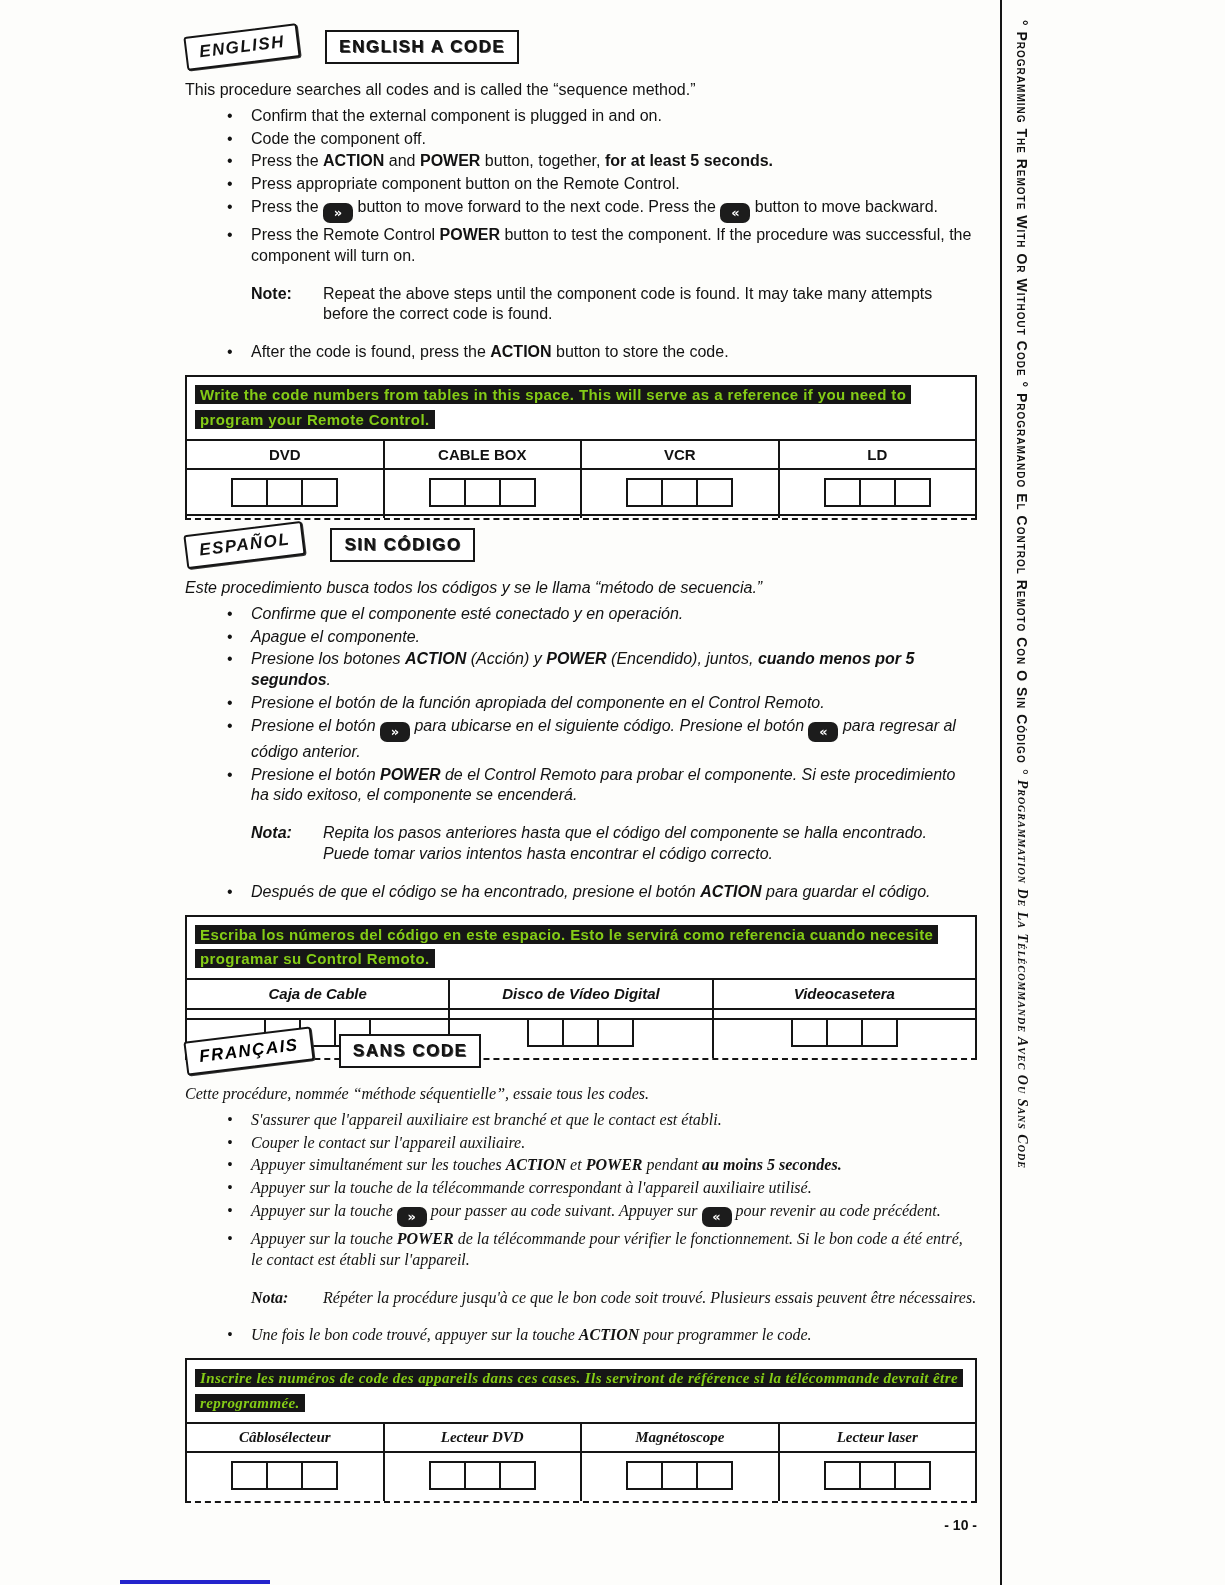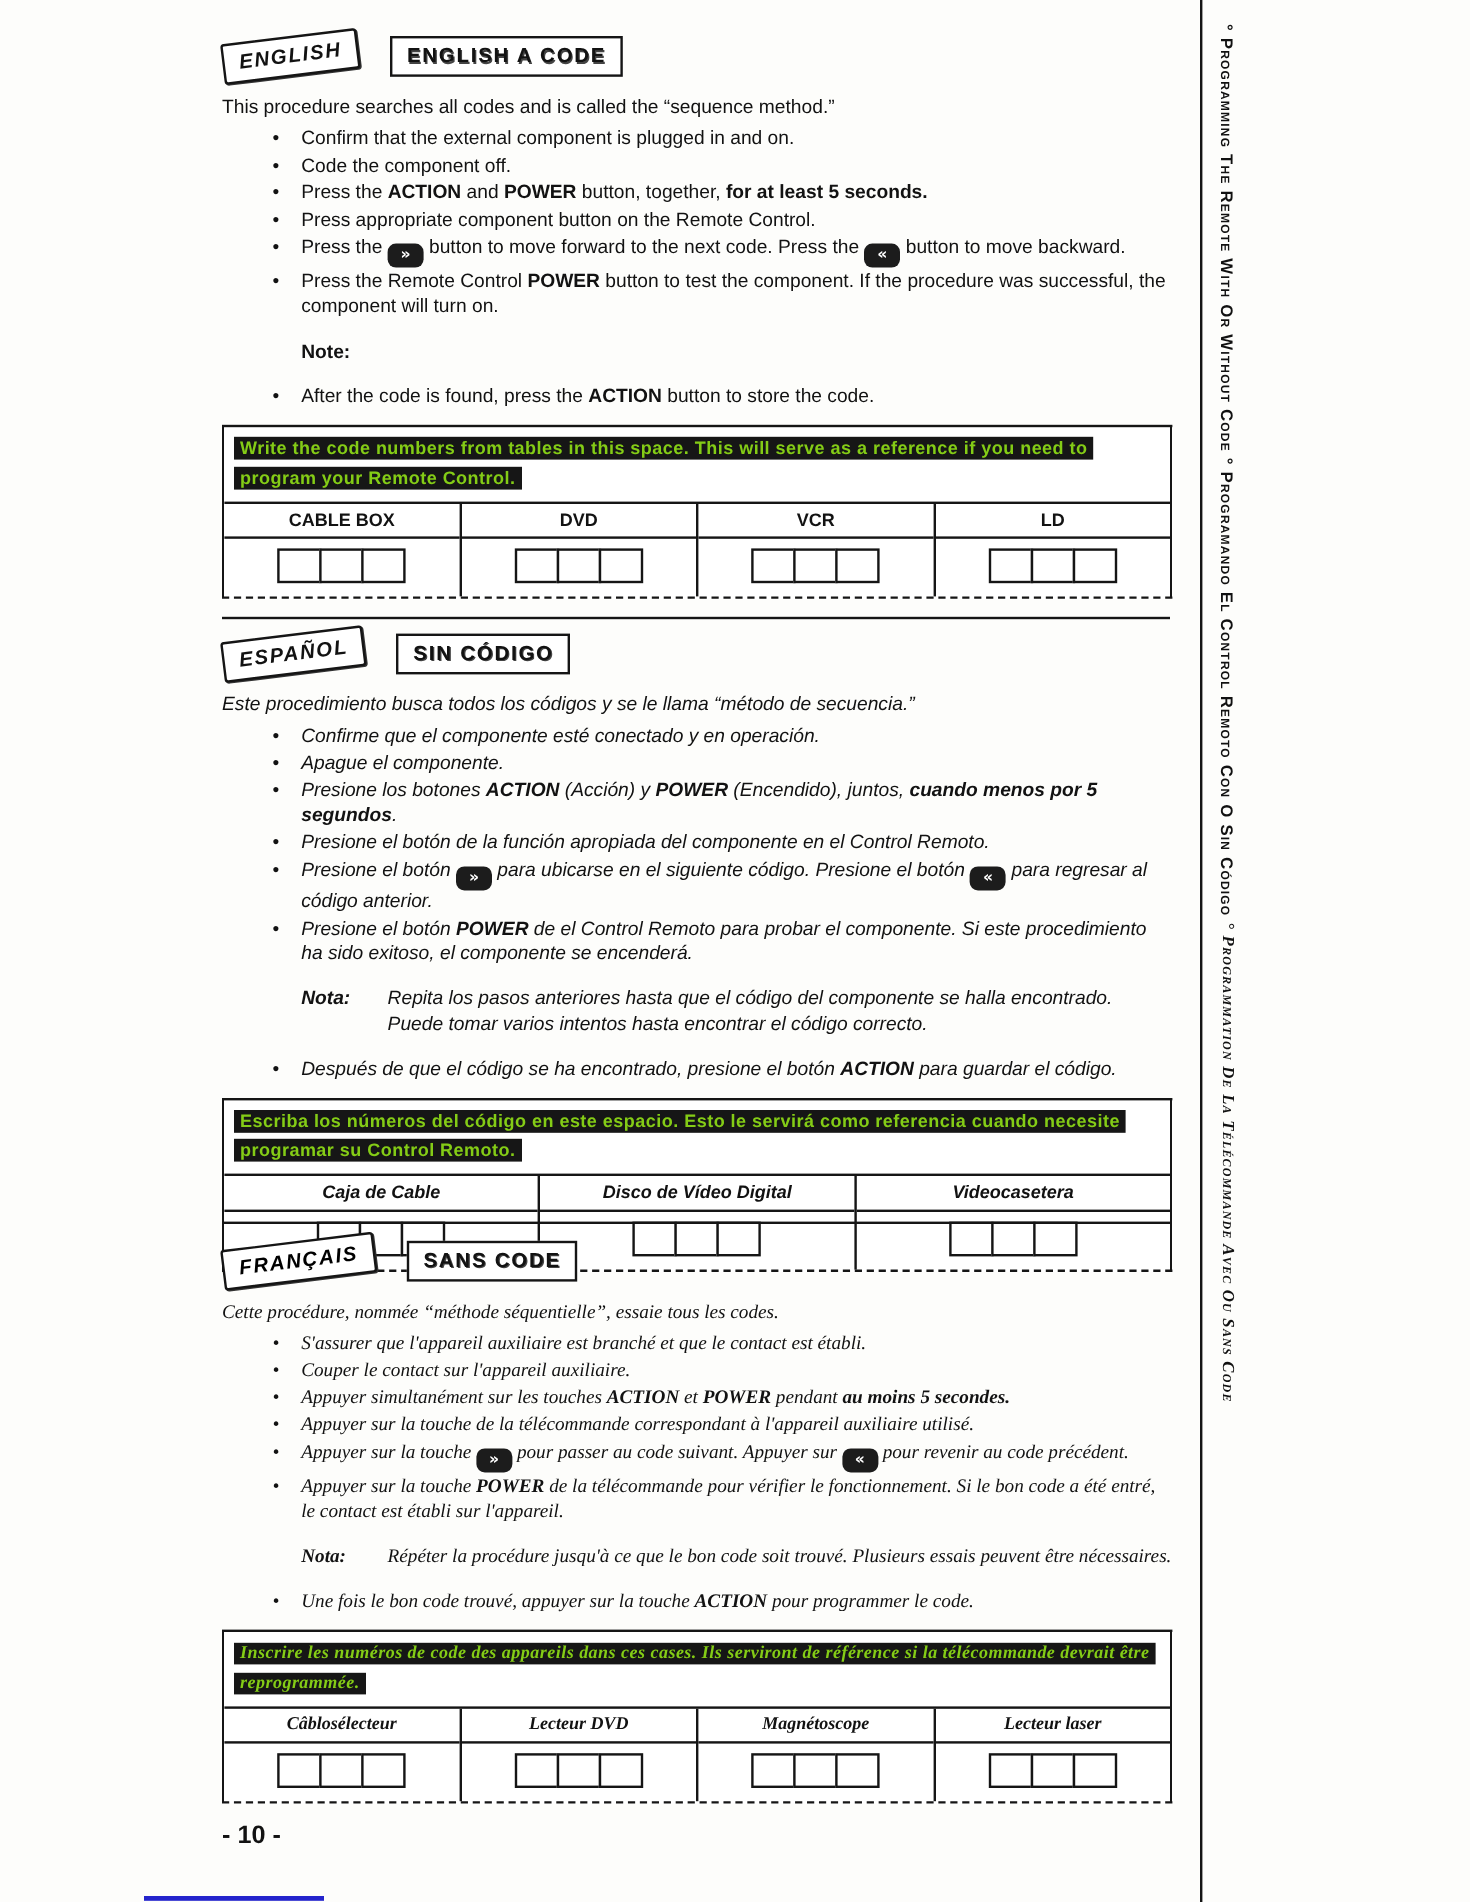--- a/index.html
+++ b/index.html
@@ -53,21 +53,21 @@
   .t-col{flex:1;border-left:2px solid #151515}
   .t-col:first-child{border-left:none}
   .t-label{text-align:center;font-weight:bold;font-size:15px;padding:4px 2px;border-bottom:2px solid #151515;white-space:nowrap}
   .sec-es .t-label{font-style:italic}
   .t-boxwrap{display:flex;justify-content:center;padding:8px 0 11px}
   .code-box{display:flex}
   .code-cell{width:37px;height:29px;border:2px solid #151515;background:#fff}
   .code-cell + .code-cell{margin-left:-2px}
 
   
-  .page-num{position:absolute;left:185px;top:1516px;width:792px;text-align:left;font-weight:bold;font-size:21px}
+  .page-num{position:absolute;left:185px;top:1516px;width:792px;text-align:right;font-weight:bold;font-size:14px}
   .side-rule{position:absolute;left:1000px;top:0;width:2px;height:1585px;background:#151515}
   .sidebar-text{position:absolute;left:1013px;top:20px;height:1550px;writing-mode:vertical-rl;
      text-orientation:mixed;font-size:14px;letter-spacing:1px;white-space:nowrap;color:#111}
   .sb-en,.sb-es{font-family:"Liberation Sans",sans-serif;font-variant:small-caps;font-weight:bold}
   .sb-fr{font-family:"Liberation Serif",serif;font-style:italic;font-variant:small-caps;font-weight:bold}
   .artifact-line{position:absolute;left:120px;top:1580px;width:150px;height:4px;background:#2424cc}
 </style>
 </head>
 <body>
 
@@ -100,43 +100,44 @@
           <span class="bullet-marker">•</span>
           <span class="bullet-text"><span>Press the </span><span class="inline-btn-icon">»</span><span> button to move forward to the next code.  Press the </span><span class="inline-btn-icon">«</span><span> button to move backward.</span></span>
         </div>
         <div class="bullet-item">
           <span class="bullet-marker">•</span>
           <span class="bullet-text"><span>Press the Remote Control </span><span class="b">POWER</span><span> button to test the component.  If the procedure was successful, the component will turn on.</span></span>
         </div>
         <div class="note-item">
           <span class="note-spacer"></span>
           <span class="note-label">Note:</span>
+          <span class="note-text"><span>Repeat the above steps until the component code is found.  It may take many attempts before the correct code is found.</span></span>
         </div>
         <div class="bullet-item">
           <span class="bullet-marker">•</span>
           <span class="bullet-text"><span>After the code is found, press the </span><span class="b">ACTION</span><span> button to store the code.</span></span>
         </div>
       </div>
     <div class="code-table">
       <div class="t-header">
         <span class="hdr-pill">Write the code numbers from tables in this space.  This will serve as a reference if you need to program your Remote Control.</span>
       </div>
       <div class="t-cols">
           <div class="t-col">
+            <div class="t-label">DVD</div>
+            <div class="t-boxwrap">
+              <div class="code-box">
+                <span class="code-cell"></span>
+                <span class="code-cell"></span>
+                <span class="code-cell"></span>
+              </div>
+            </div>
+          </div>
+          <div class="t-col">
             <div class="t-label">CABLE BOX</div>
-            <div class="t-boxwrap">
-              <div class="code-box">
-                <span class="code-cell"></span>
-                <span class="code-cell"></span>
-                <span class="code-cell"></span>
-              </div>
-            </div>
-          </div>
-          <div class="t-col">
-            <div class="t-label">DVD</div>
             <div class="t-boxwrap">
               <div class="code-box">
                 <span class="code-cell"></span>
                 <span class="code-cell"></span>
                 <span class="code-cell"></span>
               </div>
             </div>
           </div>
           <div class="t-col">
             <div class="t-label">VCR</div>

